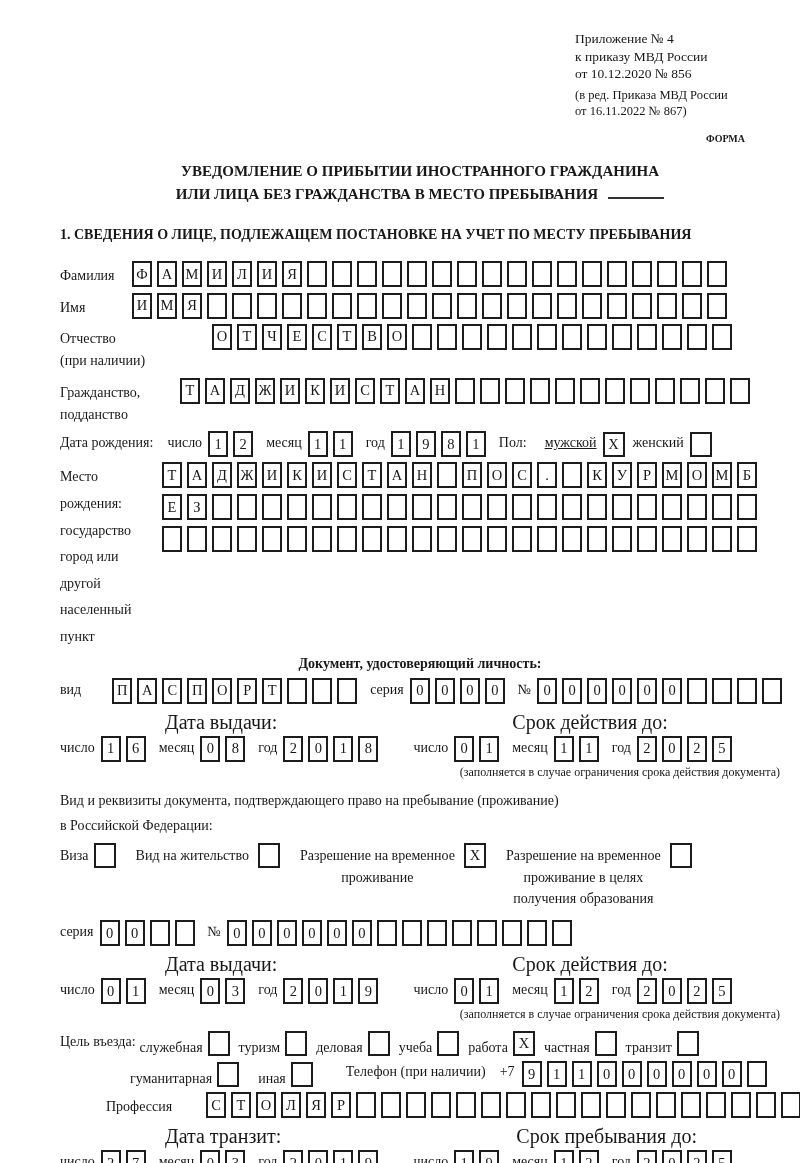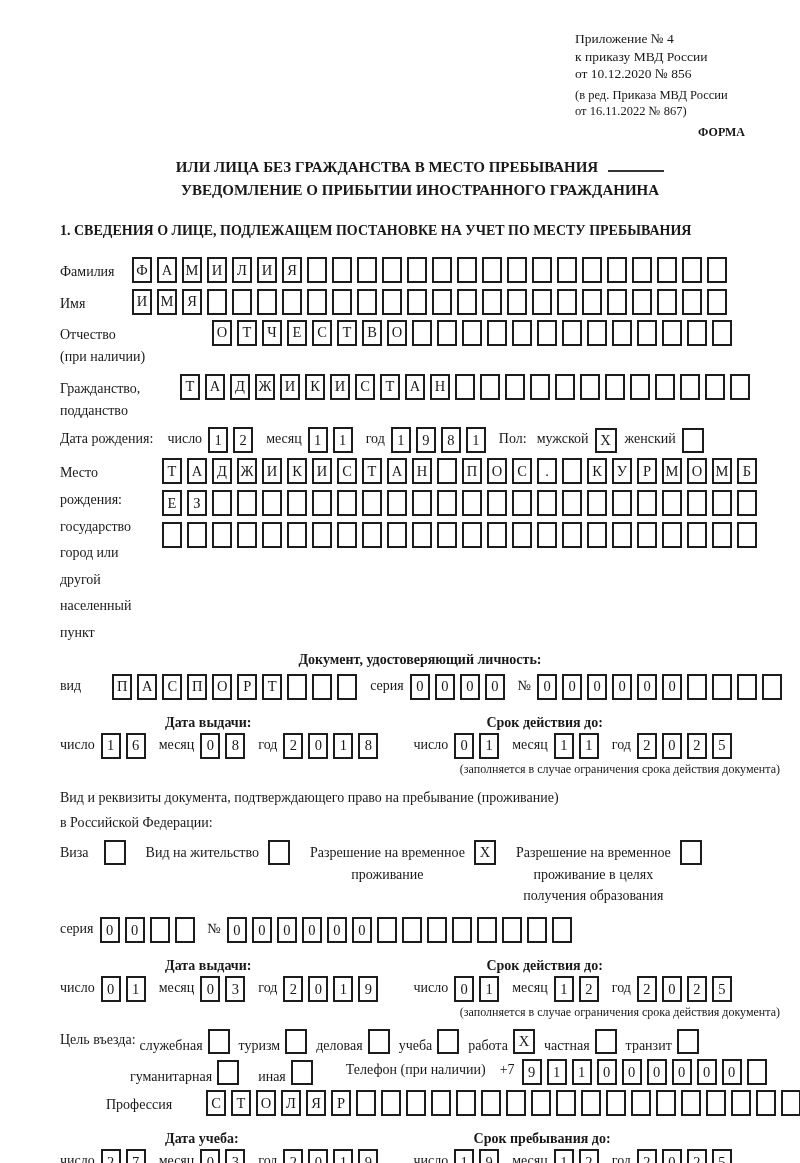--- a/index.html
+++ b/index.html
@@ -5,21 +5,21 @@
   html,body{margin:0;padding:0;background:#fff;}
   body{width:800px;height:1163px;overflow:hidden;color:#181818;
        font-family:"Liberation Serif","DejaVu Serif",serif;font-size:14px;}
   .page{padding:30px 20px 0 60px;box-sizing:border-box;width:800px;}
 
   
   .appendix{display:flex;flex-direction:column;align-items:flex-end;}
   .appendix-inner{width:205px;text-align:left;}
   .appendix-main{font-size:13.5px;line-height:1.3;white-space:pre-line;}
   .appendix-rev{font-size:12.5px;line-height:1.3;white-space:pre-line;margin-top:4px;}
-  .forma{font-weight:bold;font-size:12px;text-align:right;padding-right:35px;margin:6px 0 16px;}
+  .forma{font-weight:bold;font-size:10px;text-align:right;padding-right:35px;margin:14px 0 16px;}
 
   .title{text-align:center;font-weight:bold;font-size:15px;line-height:1.5;margin-bottom:22px;}
   .blank-line{display:inline-block;width:56px;border-bottom:2px solid #333;height:13px;margin-left:10px;}
   .sec-heading{font-weight:bold;font-size:14px;margin-bottom:18px;}
 
   
   .row{display:flex;align-items:flex-start;margin-bottom:5px;}
   .lbl{flex:none;padding-top:4px;white-space:pre-line;line-height:1.6;}
   .w72{width:72px;} .w152{width:152px;} .w120{width:120px;} .w102{width:102px;} .w100{width:100px;margin-left:46px;}
   .dlbl{flex:none;padding-top:4px;margin:0 6px 0 8px;}
@@ -28,32 +28,32 @@
   .box{display:inline-flex;flex:none;width:20px;height:26px;box-sizing:border-box;
        border:2px solid #1c1c1c;margin-right:5px;align-items:center;justify-content:center;
        font-size:14.5px;background:#fff;}
   .cbx{display:inline-flex;flex:none;width:22px;height:25px;box-sizing:border-box;
        border:2px solid #1c1c1c;align-items:center;justify-content:center;font-size:14.5px;
        margin-top:1px;background:#fff;}
   .stack > .boxes{display:flex;margin-bottom:6px;}
 
   .center-bold{text-align:center;font-weight:bold;font-size:14px;margin:2px 0 6px;}
 
-  .dates-header{display:flex;font-size:14px;margin:15px 0 2px;font-weight:bold;}
+  .dates-header{display:flex;font-size:20px;margin:7px 0 2px;}
   .dh1{margin-left:105px;} .dh2{margin-left:235px;}
   .grp{display:inline-flex;align-items:flex-start;}
   .grp-right{margin-left:30px;}
   .fnote-r{text-align:right;font-size:12px;margin:-2px 0 8px;}
 
   .intro{line-height:1.8;margin:4px 0 2px;}
   .stay-options{display:flex;align-items:flex-start;margin:4px 0 10px;}
   .opt{display:flex;align-items:flex-start;margin-right:20px;}
   .opt:last-child{margin-right:0;}
   .opt-label{white-space:pre-line;text-align:center;line-height:1.55;margin-right:9px;padding-top:3px;}
-  .opt0 .opt-label{margin-right:15px;}
+  .opt0 .opt-label{margin-right:5px;}
 
   .pitem{display:flex;align-items:flex-end;margin-right:9px;}
   .pitem .plbl{padding-top:3px;margin-right:5px;}
   .indent{margin-left:70px;}
   .phone-lbl{padding-top:3px;margin:0 14px 0 24px;}
   .phone-pre{padding-top:3px;margin-right:7px;}
 </style>
 </head>
 <body>
 
@@ -64,22 +64,22 @@
       <div class="appendix-main">Приложение № 4
 к приказу МВД России
 от 10.12.2020 № 856</div>
       <div class="appendix-rev">(в ред. Приказа МВД России
 от 16.11.2022 № 867)</div>
     </div>
   </div>
   <div class="forma">ФОРМА</div>
 
   <div class="title">
+    <div>УВЕДОМЛЕНИЕ О ПРИБЫТИИ ИНОСТРАННОГО ГРАЖДАНИНА</div>
     <div><span>ИЛИ ЛИЦА БЕЗ ГРАЖДАНСТВА В МЕСТО ПРЕБЫВАНИЯ</span><span class="blank-line"></span></div>
-    <div>УВЕДОМЛЕНИЕ О ПРИБЫТИИ ИНОСТРАННОГО ГРАЖДАНИНА</div>
   </div>
 
   <div class="sec-heading">1. СВЕДЕНИЯ О ЛИЦЕ, ПОДЛЕЖАЩЕМ ПОСТАНОВКЕ НА УЧЕТ ПО МЕСТУ ПРЕБЫВАНИЯ</div>
 
   <div class="row">
     <div class="lbl w72">Фамилия</div>
     <div class="boxes">
         <span class="box">Ф</span>
         <span class="box">А</span>
         <span class="box">М</span>
@@ -208,21 +208,21 @@
         <span class="box">1</span>
       </span>
     <span class="dlbl">год</span>
     <span class="boxes">
         <span class="box">1</span>
         <span class="box">9</span>
         <span class="box">8</span>
         <span class="box">1</span>
       </span>
     <span class="dlbl">Пол:</span>
-    <span class="dlbl" style="margin-left:4px;">мужской</span>
+    <span class="dlbl" style="margin-left:12px;text-decoration:underline;">мужской</span>
     <span class="cbx">X</span>
     <span class="dlbl">женский</span>
     <span class="cbx"></span>
   </div>
 
   <div class="row">
     <div class="lbl w102" style="padding-top:2px;line-height:1.9;">Место рождения:
 государство
 город или другой
 населенный пункт</div>
@@ -571,21 +571,21 @@
         <span class="box"></span>
         <span class="box"></span>
         <span class="box"></span>
         <span class="box"></span>
         <span class="box"></span>
         <span class="box"></span>
       </div>
   </div>
 
   <div class="dates-header">
-    <span class="dh1">Дата учеба:</span>
+    <span class="dh1">Дата транзит:</span>
     <span class="dh2">Срок пребывания до:</span>
   </div>
   <div class="row">
     <span class="grp">
       <span class="dlbl first">число</span>
       <span class="boxes">
           <span class="box">2</span>
           <span class="box">7</span>
         </span>
       <span class="dlbl">месяц</span>

